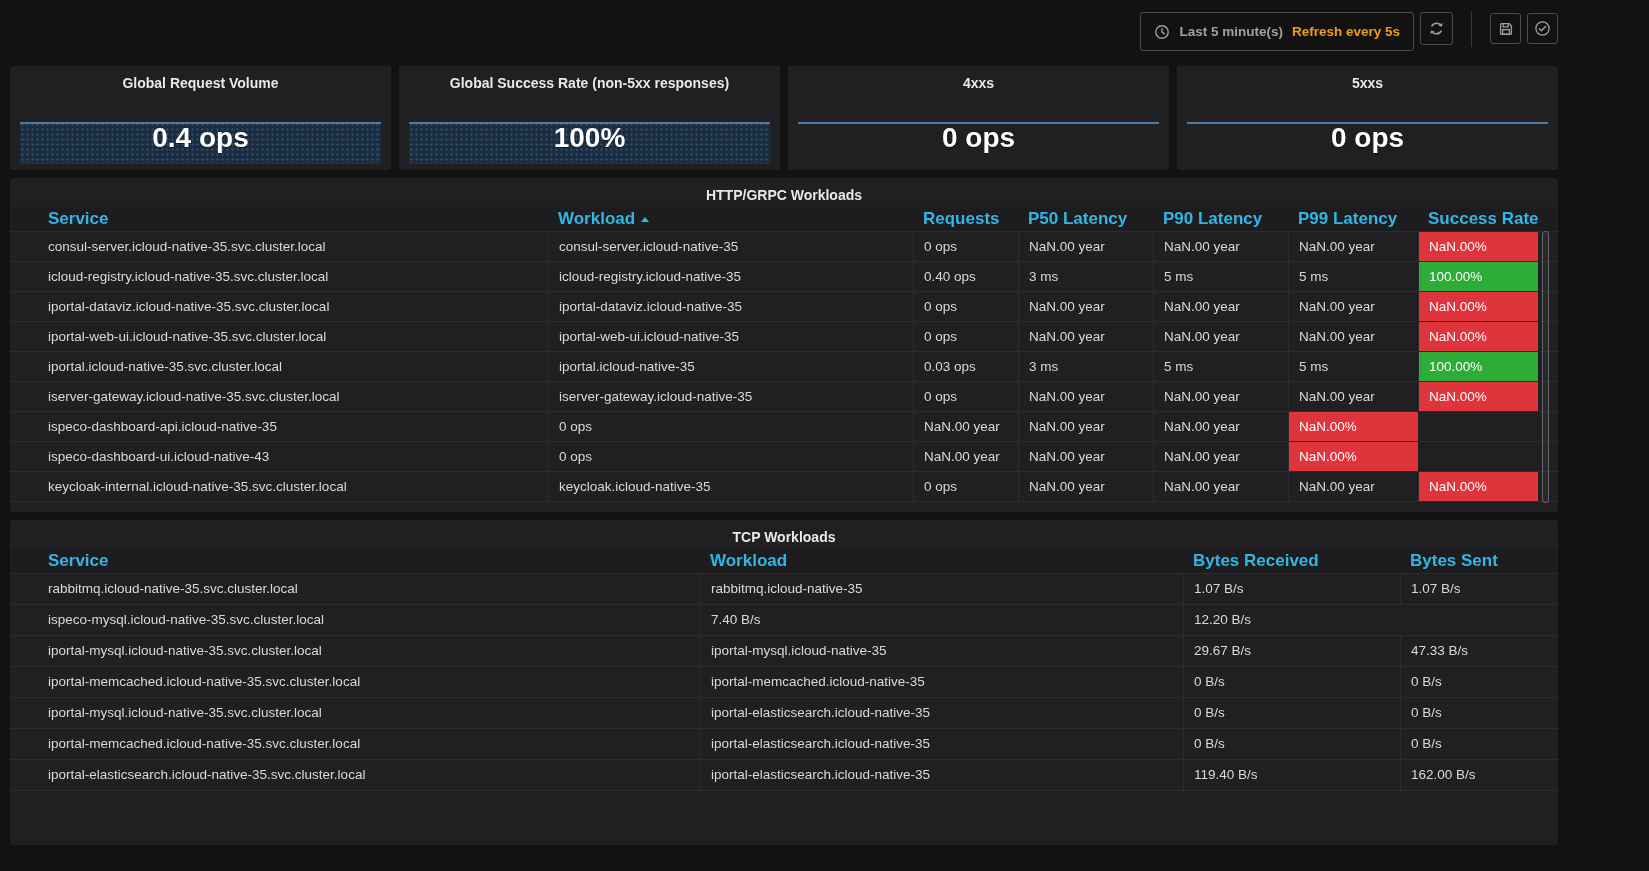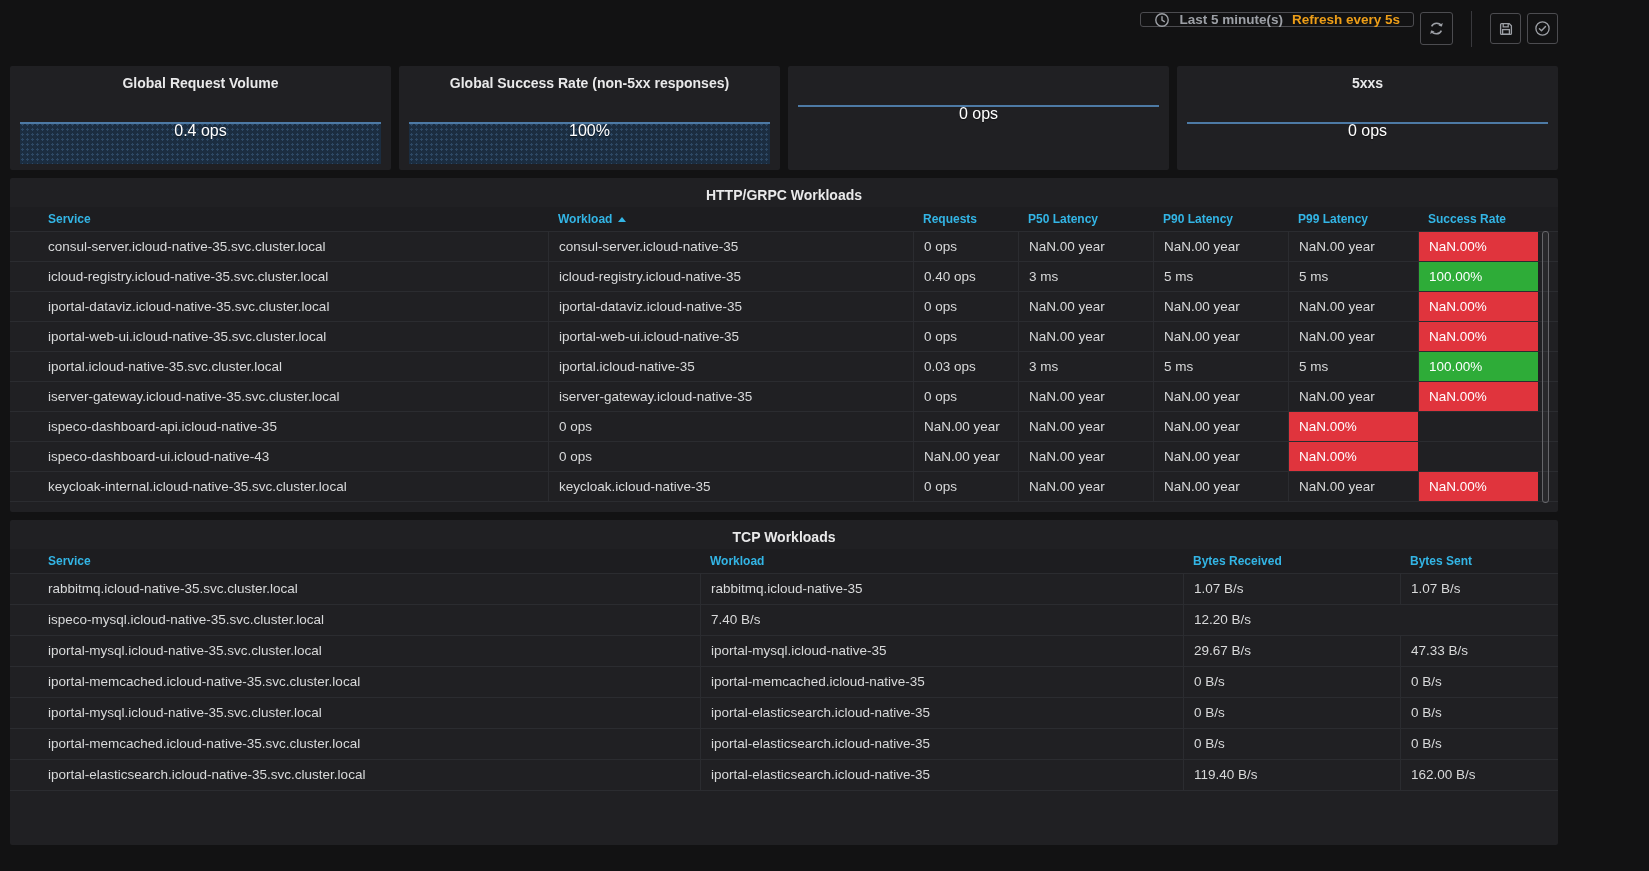--- a/index.html
+++ b/index.html
@@ -9,47 +9,47 @@
     --sep:#2b2c30; --btnborder:#4c4c50;
   }
   *{box-sizing:border-box}
   html,body{margin:0;padding:0}
   body{
     width:1649px;height:871px;background:var(--page);overflow:hidden;
     font-family:"Liberation Sans","DejaVu Sans",sans-serif;color:var(--text);
   }
   
   .toolbar{height:56px;padding-top:12px;display:flex;justify-content:flex-end;align-items:flex-start;padding-right:91px;gap:6px}
-  .tr-btn{height:15px;border:1px solid var(--btnborder);border-radius:3px;display:flex;align-items:center;gap:9px;padding:0 13px;cursor:pointer;background:transparent}
+  .tr-btn{height:39px;border:1px solid var(--btnborder);border-radius:3px;display:flex;align-items:center;gap:9px;padding:0 13px;cursor:pointer;background:transparent}
   .tr-btn .lbl{font-size:13.5px;color:var(--muted);font-weight:600}
   .tr-btn .lbl.orange{color:var(--orange);font-weight:700}
   .icon-btn{height:33px;width:33px;border:1px solid var(--btnborder);border-radius:3px;display:flex;align-items:center;justify-content:center;background:transparent;cursor:pointer;padding:0}
   .icon-btn.small{height:31px;width:31px;margin-top:1px}
   .vdiv{width:1px;height:36px;background:#39393d;margin:0 12px;align-self:flex-start;margin-top:-1px}
   svg.ic{display:block}
   
   .stats-row{display:flex;gap:8px;margin:10px 0 0 10px;width:1548px}
   .stat-panel{width:422px;height:104px;background:var(--panel);padding-top:9px;border-radius:2px}
   .stat-title{text-align:center;font-size:14px;font-weight:700;color:#e9e9ea;height:17px;line-height:17px;cursor:pointer}
   .stat-spark{position:relative;margin:30px 10px 0;height:42px}
   .stat-spark::before{content:"";position:absolute;left:0;right:0;top:0;height:2px;background:var(--spark)}
   .stat-spark.filled{background-color:var(--sparkfill);
     background-image:radial-gradient(rgba(95,145,195,.28) 1px,transparent 1.4px);
     background-size:5px 5px}
-  .stat-value{position:relative;text-align:center;font-size:16px;font-weight:400;color:#fff;text-shadow:0 1px 1px rgba(0,0,0,.5)}
+  .stat-value{position:relative;text-align:center;font-size:28px;font-weight:700;color:#fff;text-shadow:0 1px 1px rgba(0,0,0,.5)}
   
   .panel{width:1548px;margin:8px 8px 0 10px;background:var(--panel);padding-top:7px;border-radius:2px;position:relative}
   .panel.http{height:334px}
   .panel.tcp{height:325px}
   .panel-title{text-align:center;font-size:14px;font-weight:700;color:#e9e9ea;height:22px;line-height:20px;cursor:pointer}
   .grid-http{display:grid;grid-template-columns:510px 365px 105px 135px 135px 130px 120px}
   .grid-tcp{display:grid;grid-template-columns:662px 483px 217px 148px}
   .thead,.trow{padding-left:28px}
   .thead{height:24px;background:rgba(0,0,0,.07)}
-  .th{font-size:12px;font-weight:700;color:var(--accent);line-height:24px;padding:0 10px;white-space:nowrap;cursor:pointer}
+  .th{font-size:17px;font-weight:700;color:var(--accent);line-height:24px;padding:0 10px;white-space:nowrap;cursor:pointer}
   .sort-arrow{display:inline-block;width:0;height:0;border-left:4px solid transparent;border-right:4px solid transparent;border-bottom:5px solid var(--accent);margin-left:6px;vertical-align:middle}
   .tbody{border-bottom:1px solid var(--sep)}
   .trow{height:30px;border-top:1px solid var(--sep)}
   .tcp .trow{height:31px}
   .td{font-size:13.5px;color:var(--text);line-height:29px;padding:0 10px;white-space:nowrap;overflow:hidden;border-left:1px solid var(--sep)}
   .tcp .td{line-height:30px}
   .td:first-child{border-left:none}
   .success-cell{color:#fff}
   .success-cell.error{background:var(--err)}
   .success-cell.ok{background:var(--ok)}
@@ -109,20 +109,21 @@
     </div>
 
     <div class="stat-panel">
       <div class="stat-title">Global Success Rate (non-5xx responses)</div>
       <div class="stat-spark filled">
         <div class="stat-value">100%</div>
       </div>
     </div>
 
     <div class="stat-panel">
+      <div class="stat-title">4xxs</div>
       <div class="stat-spark line">
         <div class="stat-value">0 ops</div>
       </div>
     </div>
 
     <div class="stat-panel">
       <div class="stat-title">5xxs</div>
       <div class="stat-spark line">
         <div class="stat-value">0 ops</div>
       </div>

